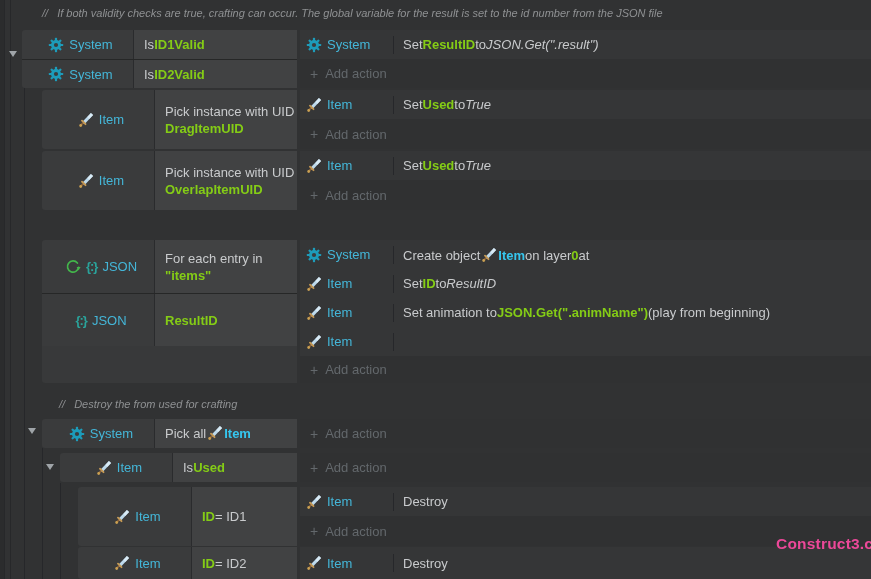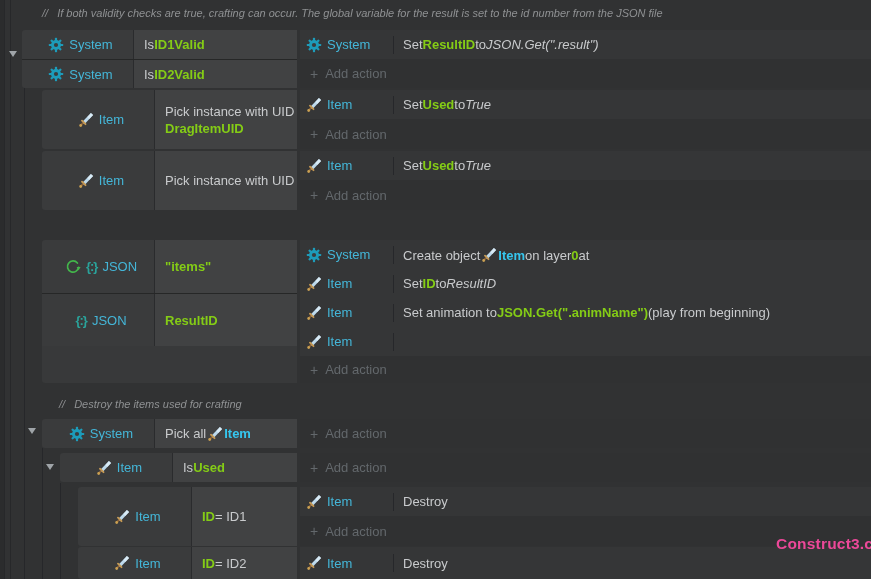--- a/index.html
+++ b/index.html
@@ -19,21 +19,21 @@
   .comment .slashes{margin-right:9px;}
   .event{position:absolute;right:0;z-index:1;}
   .cpanel{position:absolute;top:0;left:0;bottom:0;display:flex;flex-direction:column;
     border-radius:3px 0 0 3px;overflow:hidden;}
   .crow{display:flex;flex:none;box-sizing:border-box;}
   .crow + .crow{border-top:1px solid rgba(0,0,0,.22);}
   .cobj{flex:none;display:flex;align-items:center;justify-content:center;gap:5px;
     background:#3a3b3c;border-right:1px solid #2a2b2d;box-sizing:border-box;padding-left:6px;}
   .cparam{flex:1;display:flex;flex-direction:column;justify-content:center;background:#414243;
     padding-left:10px;line-height:17px;font-size:13px;color:#c9cbcd;white-space:nowrap;}
-  .cparam .pline{display:flex;align-items:flex-end;}
+  .cparam .pline{display:flex;align-items:flex-start;}
   .cfill{flex:1;background:#38393a;}
   .acol{position:absolute;top:0;bottom:0;display:flex;flex-direction:column;overflow:hidden;}
   .arow{display:flex;align-items:center;flex:none;box-sizing:border-box;}
   .arow.act{background:#353637;}
   .arow.addrow{background:#303132;color:#63686c;font-size:13px;padding-left:10px;}
   .arow.addrow .plus{margin-right:7px;font-size:14px;}
   .aobj{width:87px;flex:none;align-self:stretch;display:flex;align-items:center;gap:5px;padding-left:6px;}
   .adivider{width:1px;height:18px;background:#26272a;flex:none;}
   .atext{padding-left:9px;font-size:13px;color:#c9cbcd;white-space:nowrap;display:flex;align-items:flex-end;}
   .obj-label{color:#44b6d8;font-size:13px;}
@@ -56,21 +56,21 @@
   <div class="vline" style="left:10px;top:0;height:579px"></div>
   <div class="guide" style="left:24px;top:88px;height:491px"></div>
   <div class="guide" style="left:42px;top:448px;height:131px"></div>
   <div class="guide" style="left:60px;top:483px;height:96px"></div>
 
   <div class="tri" style="left:9px;top:51px"></div>
   <div class="tri" style="left:28px;top:428px"></div>
   <div class="tri" style="left:46px;top:464px"></div>
 
   <div class="comment" style="left:30px;top:7px"><span class="slashes">//</span><span>If both validity checks are true, crafting can occur. The global variable for the result is set to the id number from the JSON file</span></div>
-  <div class="comment" style="left:47px;top:398px"><span class="slashes">//</span><span>Destroy the items used for crafting</span></div>
+  <div class="comment" style="left:47px;top:398px"><span class="slashes">//</span><span>Destroy the from used for crafting</span></div>
 
   <div class="event" style="left: 22px; top: 30px; height: 58px;">
       <div class="cpanel" style="width: 275px;">
         <div class="crow" style="height: 29px;">
           <div class="cobj" style="width: 112px;">
             <span class="icon-wrap">
     <svg width="16" height="16" viewBox="0 0 16 16">
       <g fill="#1d9cba">
         <rect x="6.9" y="0.8" width="2.2" height="14.4" rx="0.7"></rect>
         <rect x="6.9" y="0.8" width="2.2" height="14.4" rx="0.7" transform="rotate(45 8 8)"></rect>
@@ -210,20 +210,23 @@
       <path d="M4.6,11.4 L3.1,12.9" stroke="#8a5f33" stroke-width="2" stroke-linecap="round" fill="none"></path>
       <circle cx="2.7" cy="13.5" r="1.4" fill="#caa052"></circle>
     </svg>
   </span>
             <span class="obj-label">Item</span>
           </div>
           <div class="cparam">
             <div class="pline">
               <span class="s-n">Pick instance with UID</span>
             </div>
+            <div class="pline">
+              <span class="s-b">OverlapItemUID</span>
+            </div>
           </div>
         </div>
       </div>
       <div class="acol" style="left: 258px; right: 0px;">
         <div class="arow act" style="height: 29px;">
           <div class="aobj">
             <span class="icon-wrap">
     <svg width="16" height="16" viewBox="0 0 16 16">
       <polygon points="12.9,0.9 15.1,3.1 7.1,11.5 5.5,11.9 4.5,10.9 4.9,9.3" fill="#bdd9ec"></polygon>
       <polygon points="12.9,0.9 15.1,3.1 11.4,7 9.3,4.9" fill="#e2f0fa" opacity="0.75"></polygon>
@@ -257,20 +260,23 @@
       <path d="M12.4,4 A5.6 5.6 0 1 0 13.6,8.3" fill="none" stroke="#43b64b" stroke-width="1.7" stroke-linecap="round"></path>
       <polygon points="11.6,8.1 15.6,8.1 13.6,11.2" fill="#43b64b"></polygon>
     </svg>
   </span>
             <span class="icon-wrap">
               <span class="json-glyph">{:}</span>
             </span>
             <span class="obj-label">JSON</span>
           </div>
           <div class="cparam">
+            <div class="pline">
+              <span class="s-n">For each entry in</span>
+            </div>
             <div class="pline">
               <span class="s-b">"items"</span>
             </div>
           </div>
         </div>
         <div class="crow" style="height: 53px;">
           <div class="cobj" style="width: 113px;">
             <span class="icon-wrap">
               <span class="json-glyph">{:}</span>
             </span>

